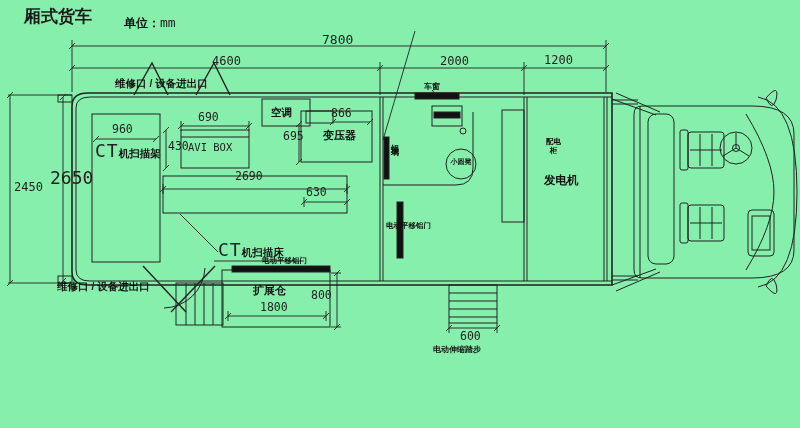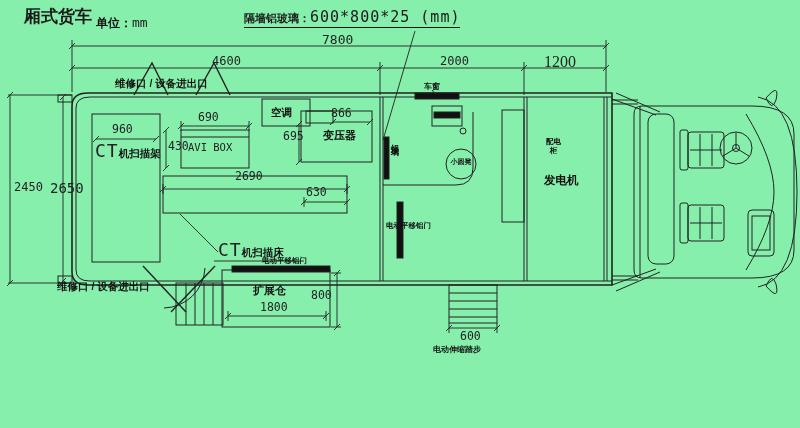--- a/index.html
+++ b/index.html
@@ -225,32 +225,29 @@
           <rect x="752" y="216" width="18" height="34"></rect>
         </g>
         <path d="M766 98 Q780 82 776 100 Q772 112 766 98"></path>
         <path d="M766 286 Q780 302 776 284 Q772 272 766 286"></path>
       </g>
     </g>
   </svg>
 
   <div class="lbl title" style="left:24px;top:8px;">厢式货车</div>
   <div class="lbl" style="left:96px;top:14px;">
-    <span class="cn" style="font-size:12px;">单位：</span><span class="num" style="font-size:13px;">mm</span>
-  </div>
-  <div class="lbl glassnote" style="left:244px;top:9px;">
-    <span class="gl">隔墙铝玻璃：</span><span class="gv">600*800*25 (mm)</span>
+    <span class="cn" style="font-size:12px;margin-left:28px;">单位：</span><span class="num" style="font-size:13px;">mm</span>
   </div>
 
   <div class="lbl num" style="left:322px;top:33px;font-size:13px;">7800</div>
   <div class="lbl num" style="left:212px;top:55px;font-size:12px;">4600</div>
   <div class="lbl num" style="left:440px;top:55px;font-size:12px;">2000</div>
-  <div class="lbl num" style="left:544px;top:54px;font-size:16px;font-family:Liberation Serif, serif;">1200</div>
+  <div class="lbl num" style="left:544px;top:54px;font-size:12px;">1200</div>
   <div class="lbl num" style="left:14px;top:181px;font-size:12px;">2450</div>
-  <div class="lbl num" style="left:50px;top:181px;font-size:14px;">2650</div>
+  <div class="lbl num" style="left:50px;top:169px;font-size:18px;">2650</div>
   <div class="lbl num" style="left:112px;top:124px;">960</div>
   <div class="lbl num" style="left:198px;top:112px;">690</div>
   <div class="lbl num" style="left:168px;top:141px;">430</div>
   <div class="lbl num" style="left:331px;top:108px;">866</div>
   <div class="lbl num" style="left:283px;top:131px;">695</div>
   <div class="lbl num" style="left:235px;top:171px;">2690</div>
   <div class="lbl num" style="left:306px;top:187px;">630</div>
   <div class="lbl num" style="left:260px;top:302px;">1800</div>
   <div class="lbl num" style="left:311px;top:290px;">800</div>
   <div class="lbl num" style="left:460px;top:331px;">600</div>

